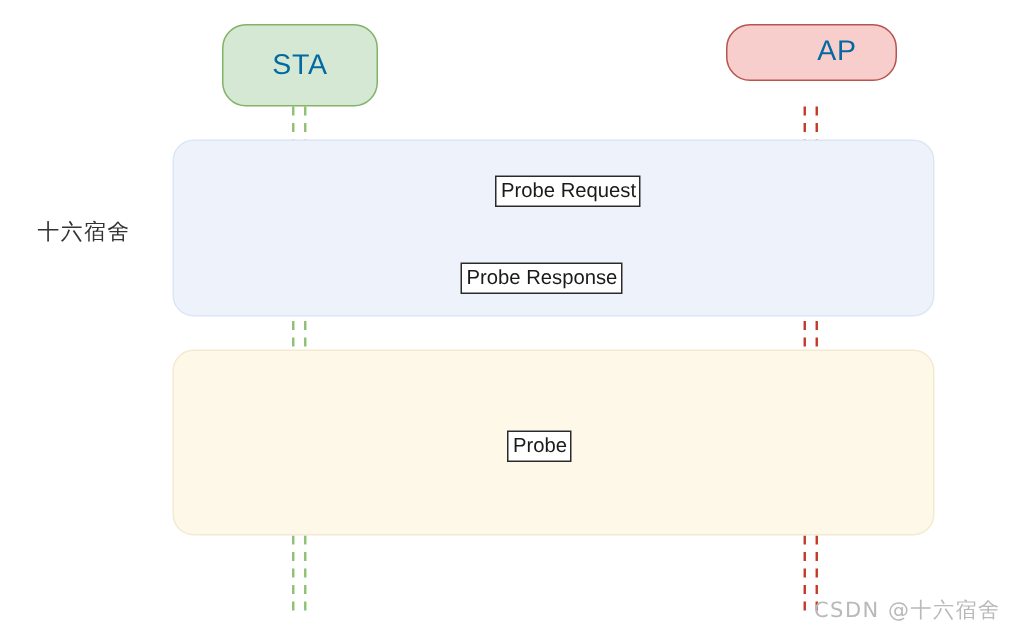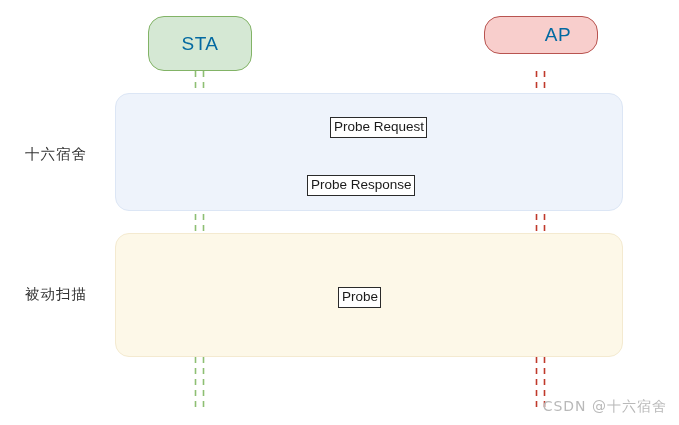--- a/index.html
+++ b/index.html
@@ -159,21 +159,20 @@
 
     <g>
       <line x1="541" y1="296.5" x2="207" y2="296.5" stroke="#b4473f" stroke-width="1.6" marker-end="url(#arrow-red-left)"></line>
     </g>
   </svg>
 
   <div class="phase-band" id="band-active"></div>
   <div class="phase-band" id="band-passive"></div>
 
   <div class="phase-label" id="label-active">十六宿舍</div>
-  <div class="phase-label" id="label-passive">被动扫描</div>
 
   <div class="participant" id="participant-sta">STA</div>
   <div class="participant" id="participant-ap">AP</div>
 
   <div class="msg-label" id="msg-probe-request">Probe Request</div>
   <div class="msg-label" id="msg-probe-response">Probe Response</div>
   <div class="msg-label" id="msg-beacon">Probe</div>
 
   <div id="watermark">CSDN @十六宿舍</div>
 

